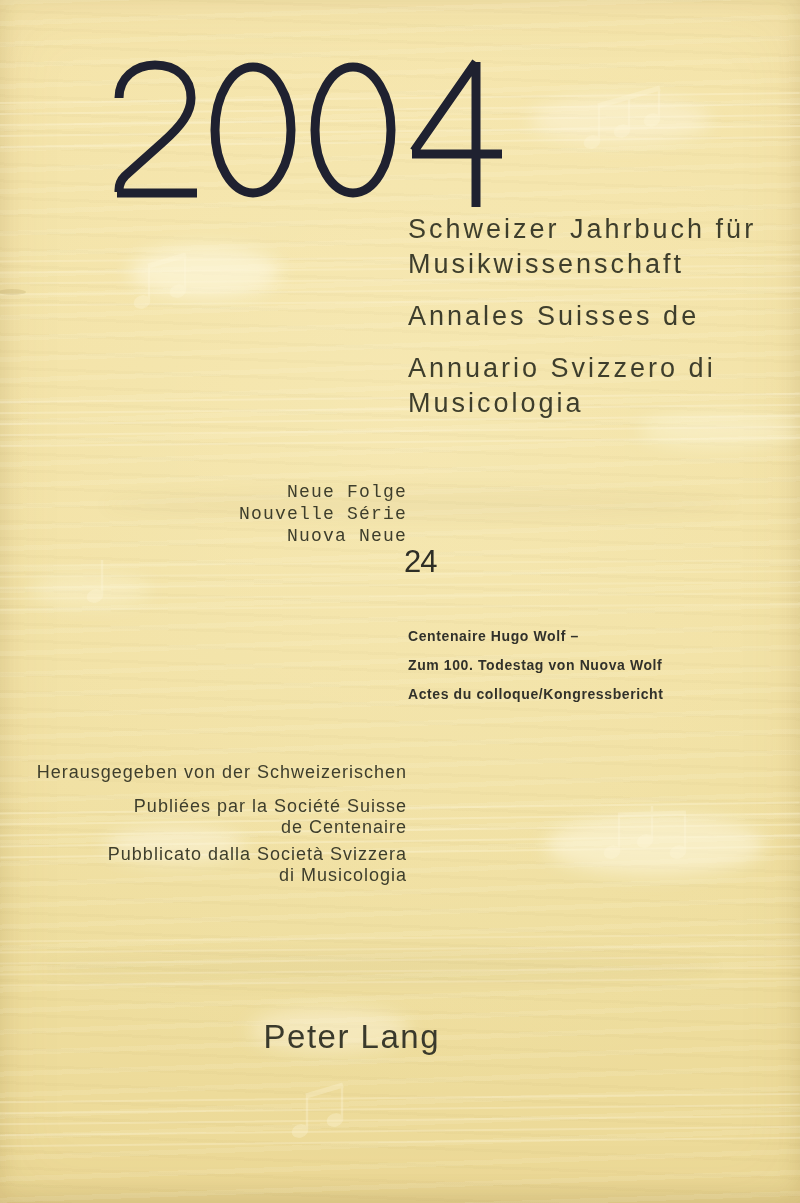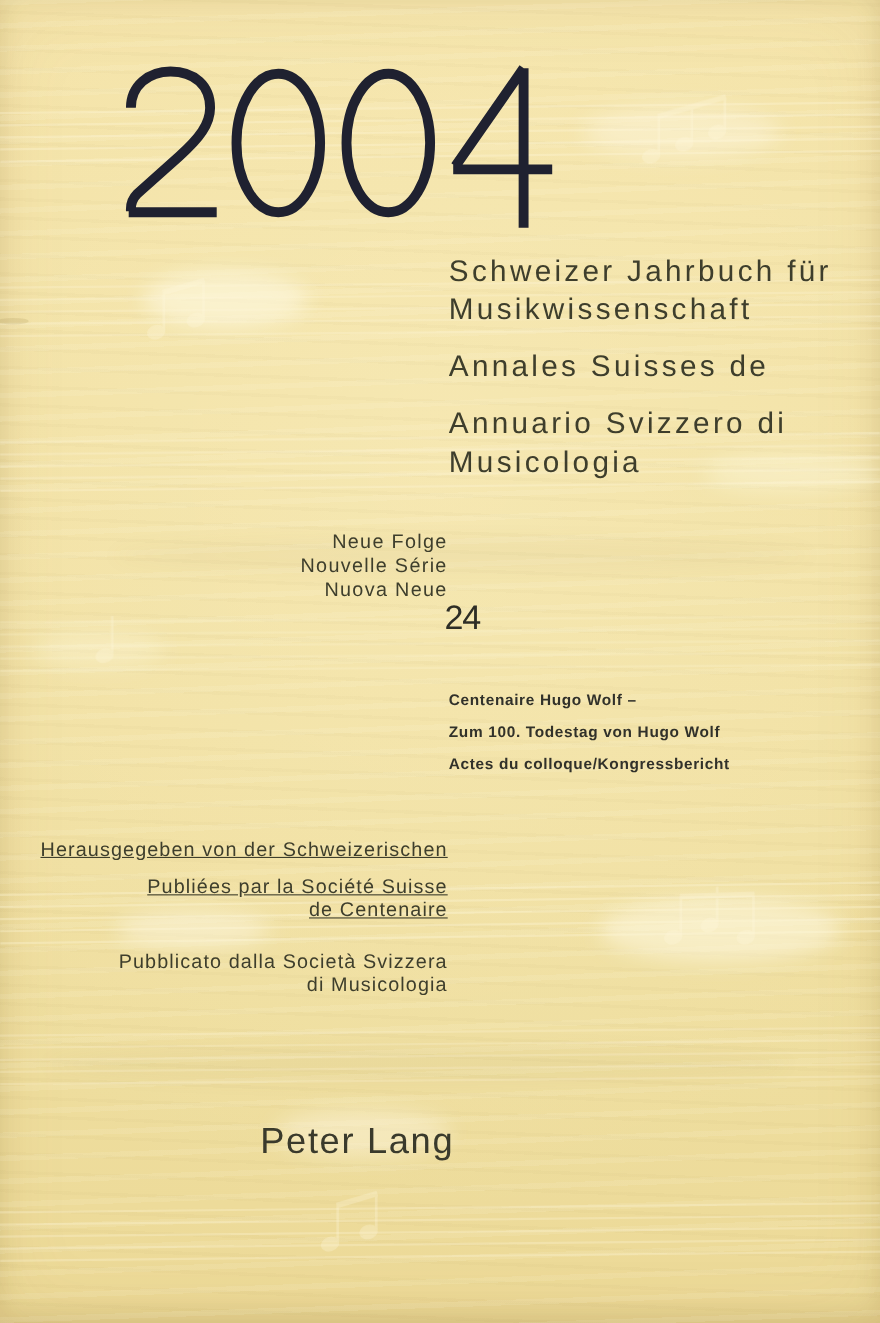--- a/index.html
+++ b/index.html
@@ -17,42 +17,42 @@
       repeating-linear-gradient(178deg, rgba(255,252,232,0.10) 0 5px, rgba(255,252,232,0) 5px 21px),
       repeating-linear-gradient(2deg, rgba(120,95,35,0.025) 0 3px, rgba(120,95,35,0) 3px 17px);
   }
   .watermark{position:absolute;left:0;top:0;width:800px;height:1203px;pointer-events:none;}
   .year{position:absolute;left:0;top:0;width:560px;height:240px;}
   .sr{position:absolute;width:1px;height:1px;overflow:hidden;clip:rect(0 0 0 0);white-space:nowrap;}
   .main-title{
     position:absolute;left:408px;top:212px;width:392px;
     font-size:27px;line-height:35px;letter-spacing:3px;color:#3e3e2c;
   }
-  .title-group{margin:17px 0 17px 0;}
+  .title-group{margin:0 0 17px 0;}
   .series-labels{
     position:absolute;left:0;top:481px;width:407px;text-align:right;
-    font-size:18px;line-height:22px;letter-spacing:1.2px;color:#3e3e2c;
+    font-size:18px;line-height:22px;letter-spacing:1.2px;color:#3e3e2c;font-family:Liberation Mono, monospace;
   }
   .volume-number{
     position:absolute;left:404px;top:544px;
     font-size:31px;line-height:36px;letter-spacing:-1px;color:#2e2e26;
   }
   .volume-title{
     position:absolute;left:408px;top:622px;width:392px;
     font-size:14px;line-height:29px;letter-spacing:0.6px;font-weight:bold;color:#31312a;
   }
   .editors{
     position:absolute;left:0;top:762px;width:407px;text-align:right;
     font-size:18px;line-height:21px;letter-spacing:1px;color:#3e3e2c;
   }
-  .editor-group-1{margin-bottom:13px;text-decoration:underline;}
-  .editor-group-2{margin-bottom:26px;text-decoration:underline;}
+  .editor-group-1{margin-bottom:13px;}
+  .editor-group-2{margin-bottom:6px;}
   .publisher{
     position:absolute;left:0;top:1018px;width:413px;text-align:right;
-    font-size:33px;line-height:38px;letter-spacing:1.5px;color:#3a3a2c;
+    font-size:33px;line-height:38px;letter-spacing:1.5px;color:#3a3a2c;padding-left:27px;
   }
 </style>
 </head>
 <body>
 
 <div class="page">
 
   <div class="bands"></div>
 
   <svg class="watermark" viewBox="0 0 800 1203" xmlns="http://www.w3.org/2000/svg">
@@ -169,21 +169,21 @@
   <div class="series-labels">
     <div>Neue Folge</div>
     <div>Nouvelle Série</div>
     <div>Nuova Neue</div>
   </div>
 
   <div class="volume-number">24</div>
 
   <div class="volume-title">
     <div>Centenaire Hugo Wolf –</div>
-    <div>Zum 100. Todestag von Hugo Wolf</div>
+    <div>Zum 100. Todestag von Nuova Wolf</div>
     <div>Actes du colloque/Kongressbericht</div>
   </div>
 
   <div class="editors">
     <div class="editor-group-1">
       <div>Herausgegeben von der Schweizerischen</div>
     </div>
     <div class="editor-group-2">
       <div>Publiées par la Société Suisse</div>
       <div>de Centenaire</div>

